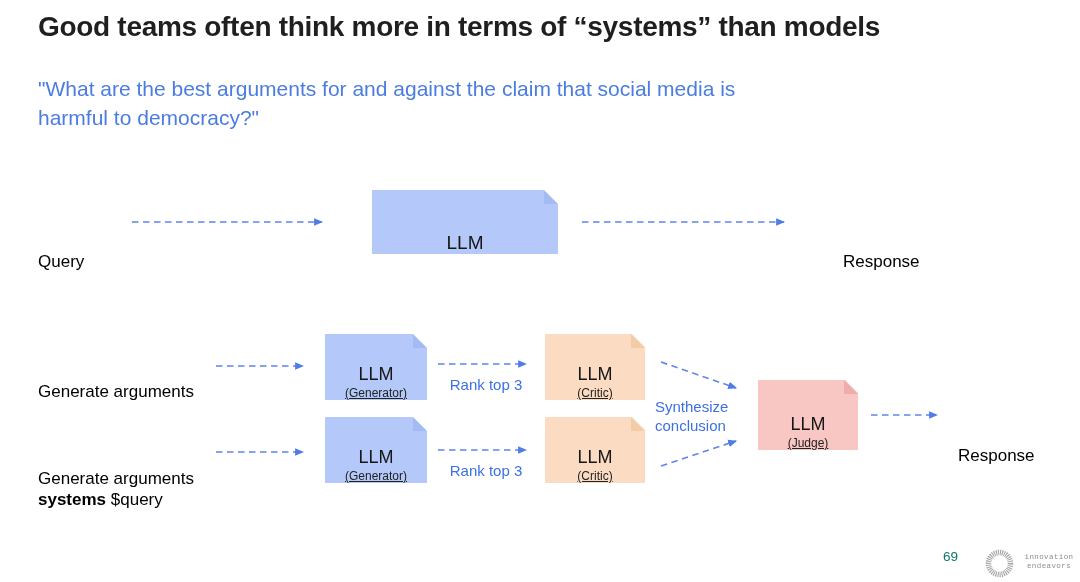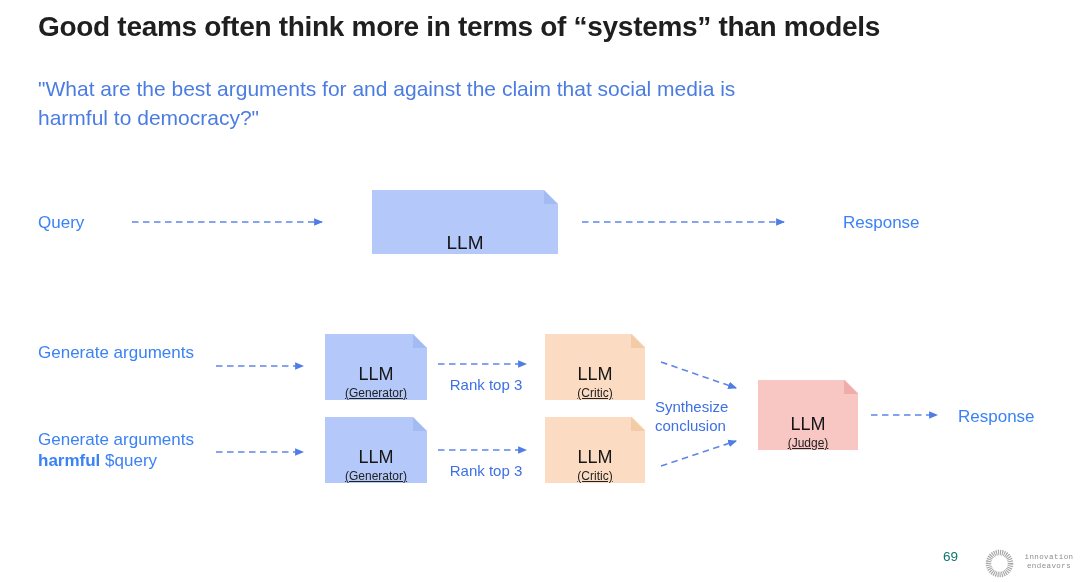--- a/index.html
+++ b/index.html
@@ -10,21 +10,21 @@
   .abs { position:absolute; }
 
   .title {
     left:38px; top:11px; font-size:28px; font-weight:600; color:#1f1f1f;
     letter-spacing:-0.3px; white-space:nowrap;
   }
   .quote {
     left:38px; top:74px; font-size:21px; line-height:29px; color:#4a7ce2;
   }
 
-  .flow-label { font-size:17px; line-height:21px; color:#3b82f6; }
+  .flow-label { font-size:17px; line-height:21px; color:#000000;margin-top:39px; }
   .branch-label b { font-weight:700; }
 
   .box {
     display:flex; flex-direction:column; align-items:center; justify-content:flex-end;
     text-align:center;
   }
   .box .fold {
     position:absolute; top:0; right:0; width:14px; height:14px; display:block;
     clip-path:polygon(0 0, 100% 100%, 0 100%);
   }
@@ -85,21 +85,21 @@
     <span class="fold"></span>
     <span class="llm-name" style="font-size:19px;">LLM</span>
   </div>
   <div class="abs flow-label" style="left:843px; top:212px;">Response</div>
 
   <div class="abs flow-label branch-label" style="left:38px; top:342px;">
     <div>Generate arguments</div>
   </div>
   <div class="abs flow-label branch-label" style="left:38px; top:429px;">
     <div>Generate arguments</div>
-    <div><b>harmful</b><span> $query</span></div>
+    <div><b>systems</b><span> $query</span></div>
   </div>
 
   <div class="abs box blue" style="left:325px; top:334px; width:102px; height:66px;">
     <span class="fold"></span>
     <span class="llm-name">LLM</span>
     <span class="llm-role">(Generator)</span>
   </div>
   <div class="abs box blue" style="left:325px; top:417px; width:102px; height:66px;">
     <span class="fold"></span>
     <span class="llm-name">LLM</span>

